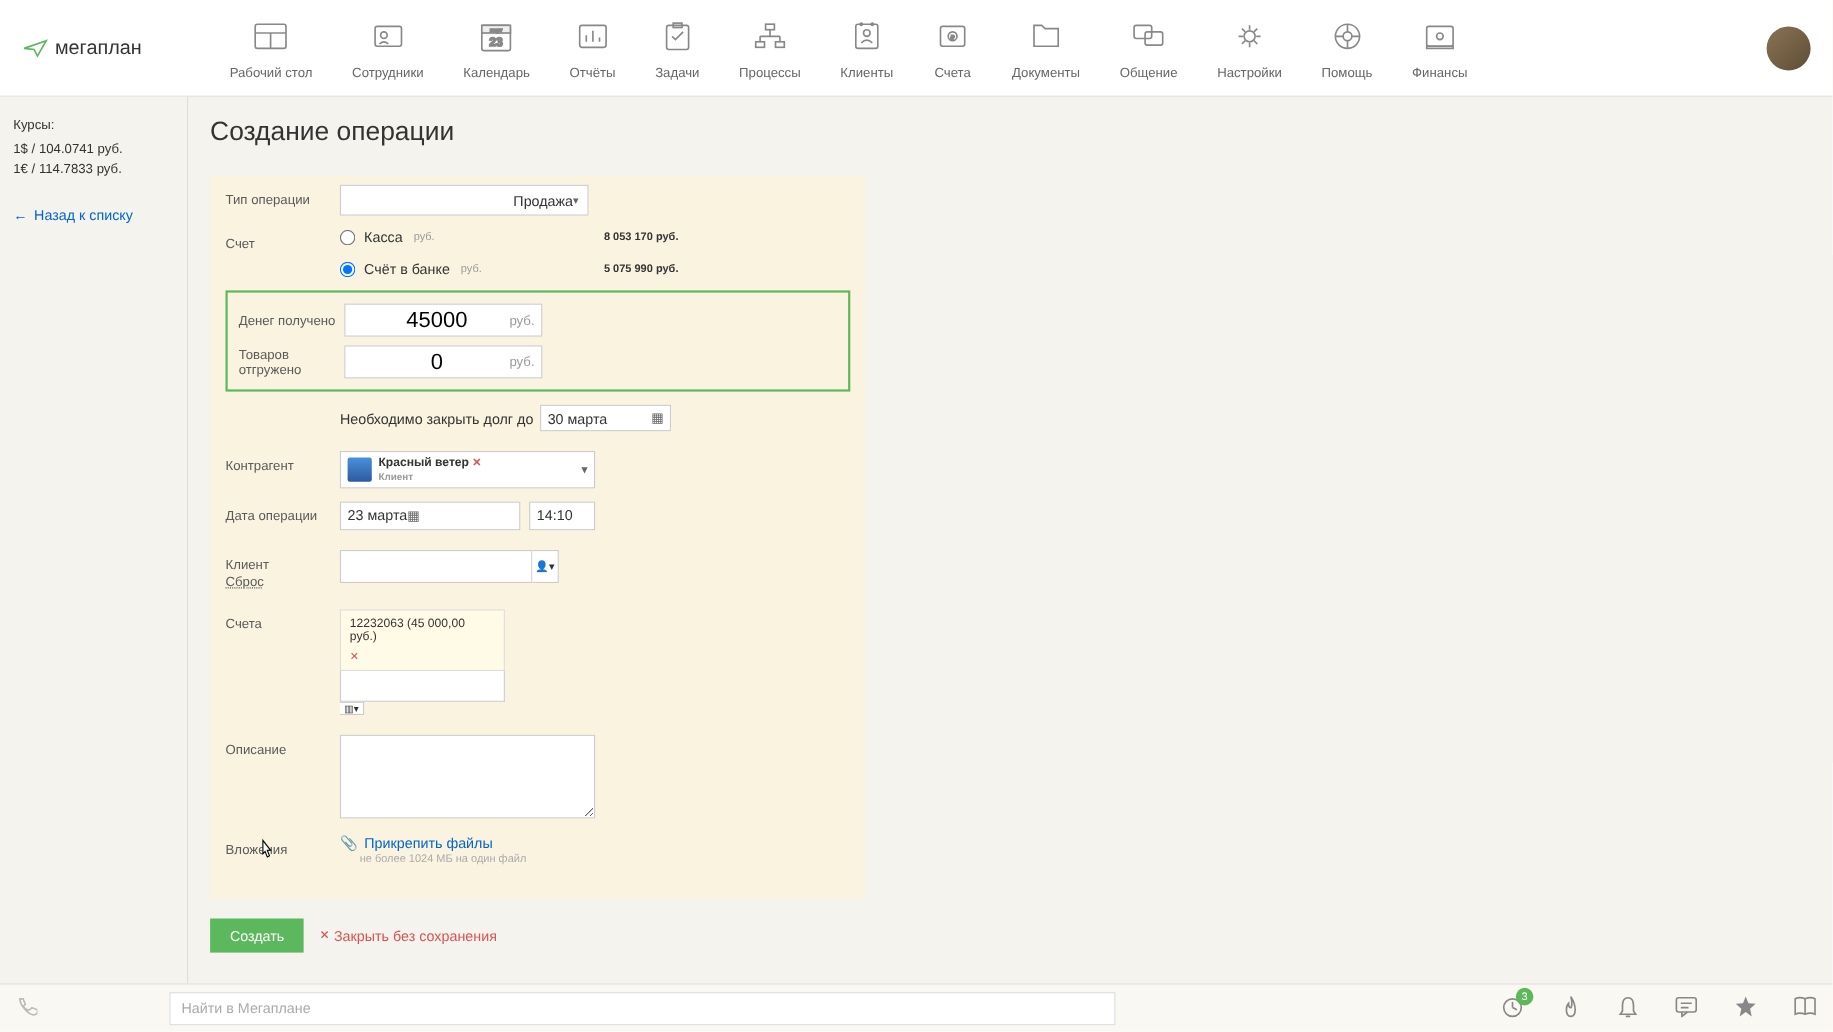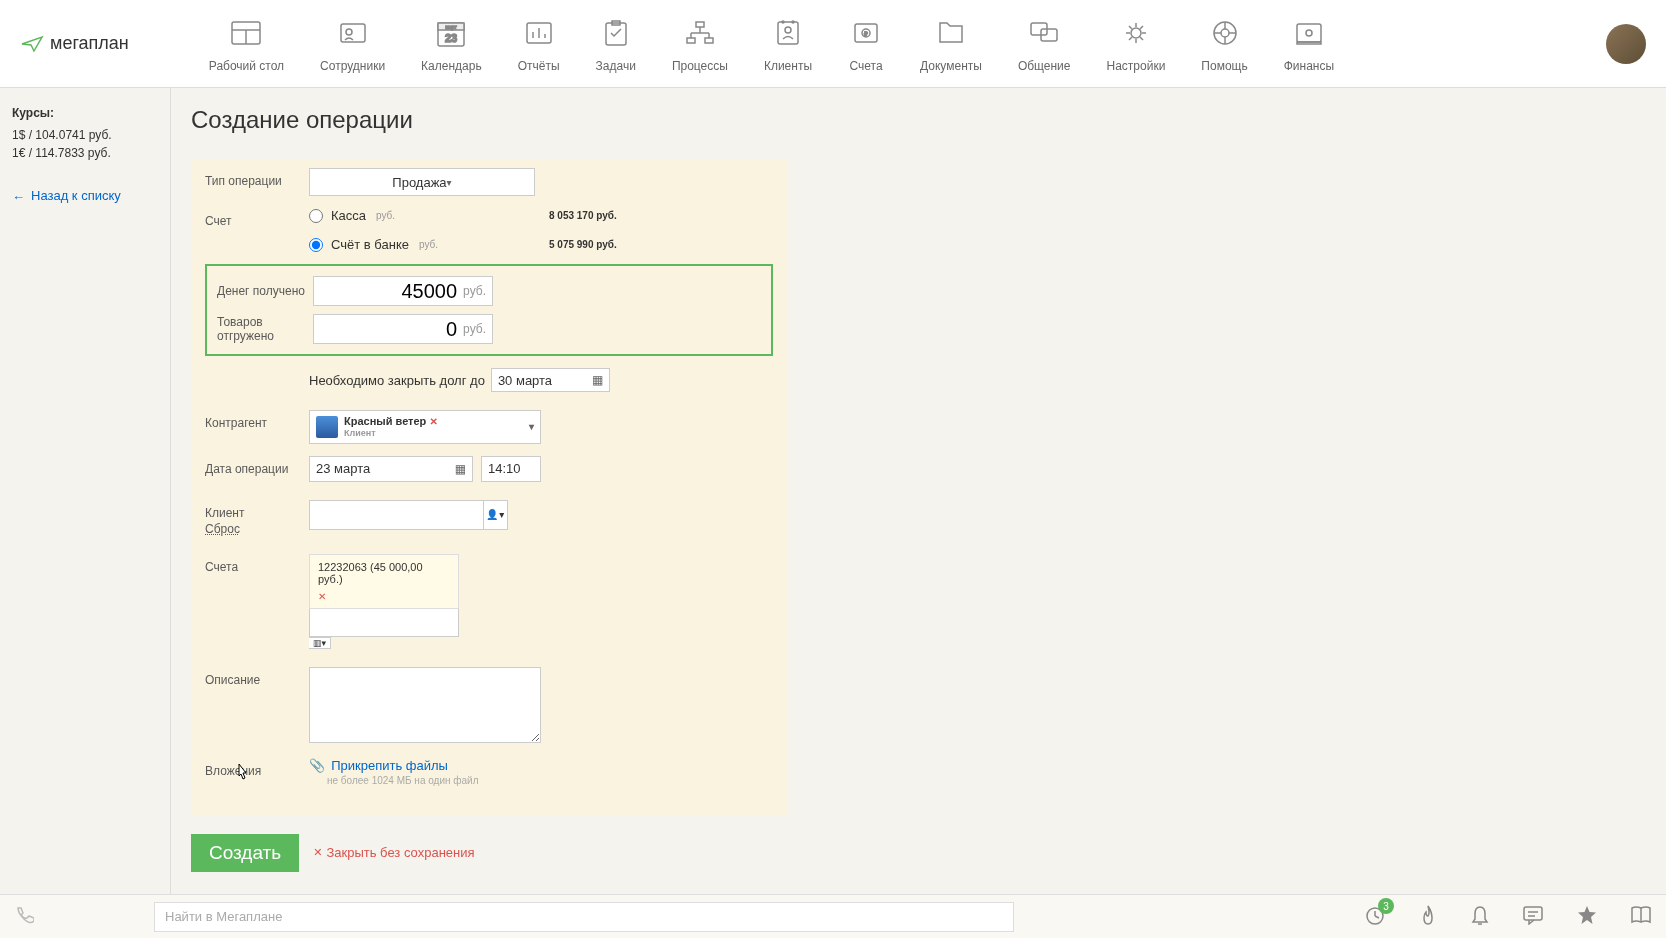--- a/index.html
+++ b/index.html
@@ -11,80 +11,80 @@
 .logo svg { width: 24px; height: 18px; }
 .nav { display: flex; gap: 36px; flex: 1; }
 .nav-item { display: flex; flex-direction: column; align-items: center; gap: 8px; cursor: pointer; color: #666; font-size: 12px; }
 .nav-item .icon { width: 36px; height: 36px; display: flex; align-items: center; justify-content: center; }
 .nav-item svg { stroke: #888; fill: none; stroke-width: 1.5; }
 .avatar { width: 40px; height: 40px; border-radius: 50%; background: linear-gradient(135deg, #8B7355, #5D4E37); margin-left: auto; }
 
 
 .body { display: flex; height: calc(100% - 88px - 44px); background: #f5f3ed; }
 .sidebar { width: 170px; padding: 18px 12px; background: #f5f3ed; font-size: 12px; }
-.sidebar-title { font-weight: bold; margin-bottom: 6px; }
+.sidebar-title { font-weight: normal; margin-bottom: 6px; }
 .rate { color: #333; line-height: 1.5; }
 .back-link { display: flex; align-items: center; gap: 6px; color: #0066cc; margin-top: 26px; cursor: pointer; font-size: 13px; }
 .back-link::before { content: "←"; color: #0066cc; }
 .divider-v { width: 1px; background: #ddd; }
 
 
 .main { flex: 1; padding: 18px 20px 20px 20px; overflow-y: auto; }
 .page-title { font-size: 24px; font-weight: 400; color: #333; margin-bottom: 26px; }
 .form-panel { background: #f9f3df; width: 596px; padding: 8px 14px 18px 14px; }
 .form-row { display: flex; align-items: flex-start; margin-bottom: 12px; }
 .form-label { width: 104px; color: #5a5a5a; font-size: 12px; padding-top: 6px; }
 .form-control { flex: 1; }
-.select { width: 226px; height: 28px; background: #fff; border: 1px solid #ccc; display: flex; align-items: center; justify-content: center; padding: 0 8px; cursor: pointer; }
+.select { width: 226px; height: 28px; background: #fff; border: 1px solid #ccc; display: flex; align-items: center; justify-content: flex-end; padding: 0 8px; cursor: pointer; }
 .select::after { content: "▾"; color: #666; font-size: 10px; }
 .radio-group { display: flex; flex-direction: column; gap: 14px; }
 .radio-row { display: flex; align-items: center; }
 .radio-opt { display: flex; align-items: center; gap: 8px; width: 240px; }
 .radio-opt input { width: 14px; height: 14px; }
 .radio-label { color: #333; }
 .currency-suffix { color: #999; font-size: 10px; margin-left: 2px; }
 .balance { color: #333; font-size: 10px; font-weight: bold; }
 .green-box { border: 2px solid #5cb85c; padding: 10px; margin: 8px 0 12px 0; background: #f9f3df; }
 .green-row { display: flex; align-items: center; margin-bottom: 8px; }
 .green-row:last-child { margin-bottom: 0; }
 .green-label { width: 96px; color: #5a5a5a; font-size: 12px; }
 .money-input { width: 180px; height: 30px; background: #fff; border: 1px solid #ccc; display: flex; align-items: center; justify-content: flex-end; padding: 0 6px; }
-.money-input input { border: none; text-align: right; font-size: 20px; width: 120px; outline: none; background: transparent; }
+.money-input input { border: none; text-align: center; font-size: 20px; width: 120px; outline: none; background: transparent; }
 .money-input .suf { color: #999; font-size: 12px; margin-left: 6px; }
 .debt-row { display: flex; align-items: center; gap: 6px; margin-left: 104px; margin-bottom: 18px; font-size: 13px; }
 .date-input { background: #fff; border: 1px solid #ccc; height: 24px; display: flex; align-items: center; padding: 0 6px; gap: 40px; }
 .cal-icon { font-size: 12px; color: #666; }
 .contractor-box { width: 232px; background: #fff; border: 1px solid #ccc; display: flex; align-items: center; padding: 4px 6px; gap: 6px; cursor: pointer; font-weight: bold; }
 .contractor-chip { display: flex; align-items: center; gap: 6px; }
 .chip-icon { width: 22px; height: 22px; background: linear-gradient(180deg, #4a90d9, #2c5aa0); border-radius: 2px; }
 .chip-text { display: flex; flex-direction: column; line-height: 1.2; }
 .chip-text .name { font-size: 11px; color: #333; }
 .chip-text .sub { font-size: 9px; color: #999; }
 .chip-x { color: #d9534f; font-size: 10px; cursor: pointer; }
 .contractor-box::after { content: "▾"; margin-left: auto; color: #666; font-size: 10px; }
 .date-time-row { display: flex; gap: 8px; }
-.date-field { width: 164px; background: #fff; border: 1px solid #ccc; height: 26px; display: flex; align-items: center; justify-content: space-between; padding: 0 6px; }
+.date-field { width: 164px; background: #fff; border: 1px solid #ccc; height: 26px; display: flex; align-items: center; padding: 0 6px; }
 .time-field { width: 60px; background: #fff; border: 1px solid #ccc; height: 26px; display: flex; align-items: center; padding: 0 6px; }
 .task-label { display: flex; flex-direction: column; gap: 2px; }
 .task-label .reset { text-decoration: underline dotted; }
 .task-input { width: 175px; height: 30px; background: #fff; border: 1px solid #ccc; display: flex; align-items: center; }
 .task-sel { width: 24px; height: 30px; border: 1px solid #ccc; border-left: none; display: flex; align-items: center; justify-content: center; font-size: 10px; background: #fff; }
 .task-row { display: flex; }
 .invoice-box { display: flex; flex-direction: column; }
 .invoice-tag { background: #fffbe6; border: 1px solid #ddd; width: 150px; padding: 6px 8px; font-size: 11px; }
 .invoice-x { color: #d9534f; font-size: 10px; margin-top: 6px; display: block; }
 .invoice-sel { width: 22px; border: 1px solid #ccc; border-left: none; display: flex; align-items: center; justify-content: center; font-size: 9px; background: #fff; }
 .invoice-blank { background: #fff; border: 1px solid #ccc; border-top: none; width: 150px; height: 28px; }
 .invoice-wrap { display: flex; flex-direction: column; }
 .textarea { width: 232px; height: 76px; background: #fff; border: 1px solid #ccc; resize: both; }
 .attach-row { display: flex; align-items: center; gap: 6px; color: #0066cc; font-size: 13px; }
 .attach-icon { color: #888; }
 .attach-hint { color: #aaa; font-size: 10px; margin-left: 18px; margin-top: 2px; }
 .actions { display: flex; align-items: center; gap: 14px; margin-top: 18px; }
-.btn-create { background: #5cb85c; color: #fff; border: none; padding: 8px 18px; font-size: 19px; cursor: pointer; }
+.btn-create { background: #5cb85c; color: #fff; border: none; padding: 8px 18px; font-size: 13px; cursor: pointer; }
 .btn-close { color: #d9534f; font-size: 13px; cursor: pointer; display: flex; align-items: center; gap: 4px; }
 .btn-close::before { content: "✕"; font-size: 11px; }
 .cursor { position: absolute; left: 232px; top: 762px; font-size: 16px; pointer-events: none; }
 
 
 .bottom-bar { position: absolute; bottom: 0; left: 0; right: 0; height: 44px; background: #faf8f2; border-top: 1px solid #ddd; display: flex; align-items: center; padding: 0 14px; }
 .phone-icon { color: #bbb; margin-right: 120px; }
 .search-field { flex: 1; background: #fff; border: 1px solid #ddd; height: 30px; display: flex; align-items: center; padding: 0 10px; color: #aaa; max-width: 860px; }
 .bottom-icons { display: flex; gap: 32px; margin-left: auto; align-items: center; color: #888; }
 .badge-wrap { position: relative; }

